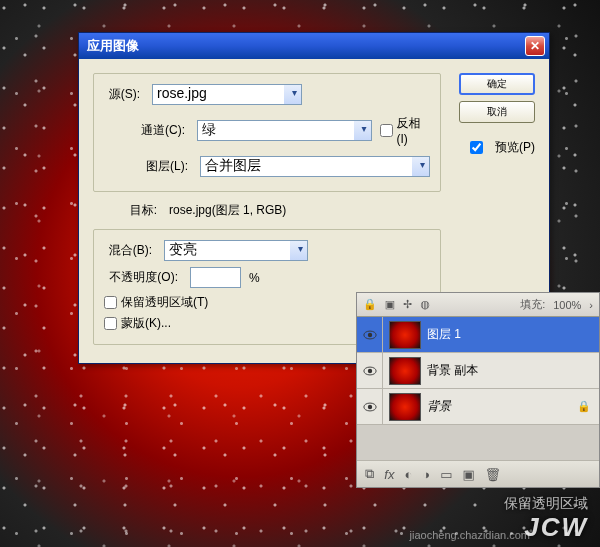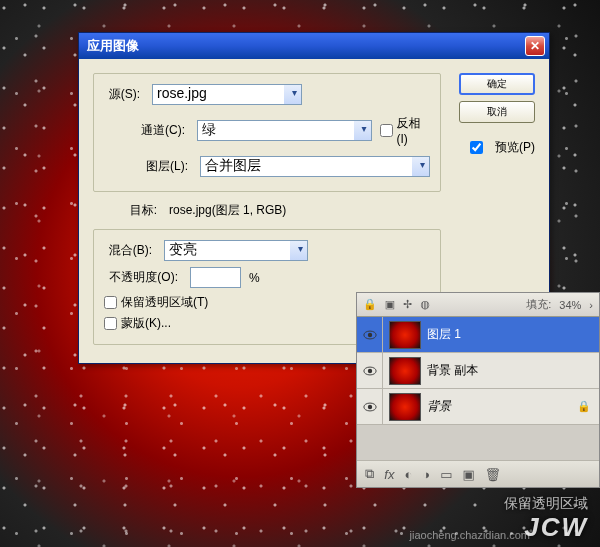--- a/index.html
+++ b/index.html
@@ -262,21 +262,21 @@
   </div>
 </div>
 
 <div class="layers">
   <div class="layers-toolbar">
     <span>🔒</span>
     <span>▣</span>
     <span>✢</span>
     <span>◍</span>
     <span class="opacity-label">填充:</span>
-    <span>34%</span>
+    <span>100%</span>
     <span>›</span>
   </div>
   <div class="layers-list">
 
     <div class="layer-row selected">
       <div class="eye-col">
         <svg class="eye-icon" viewBox="0 0 16 10">
             <ellipse cx="8" cy="5" rx="7" ry="4.5" fill="none" stroke="#333" stroke-width="1"></ellipse>
             <circle cx="8" cy="5" r="2.5" fill="#333"></circle>
           </svg>

